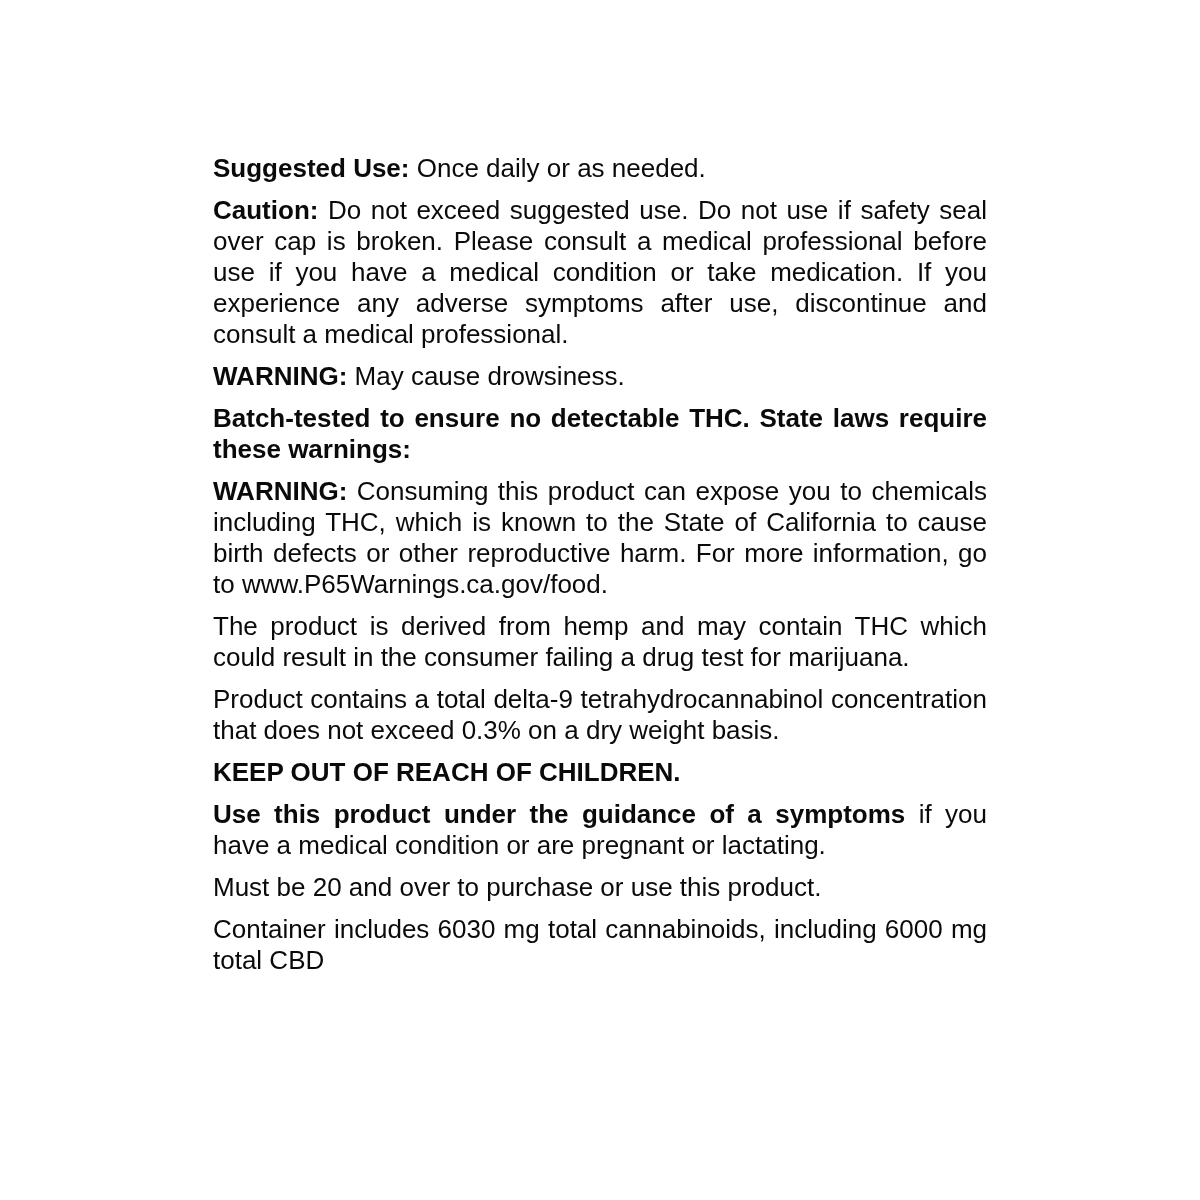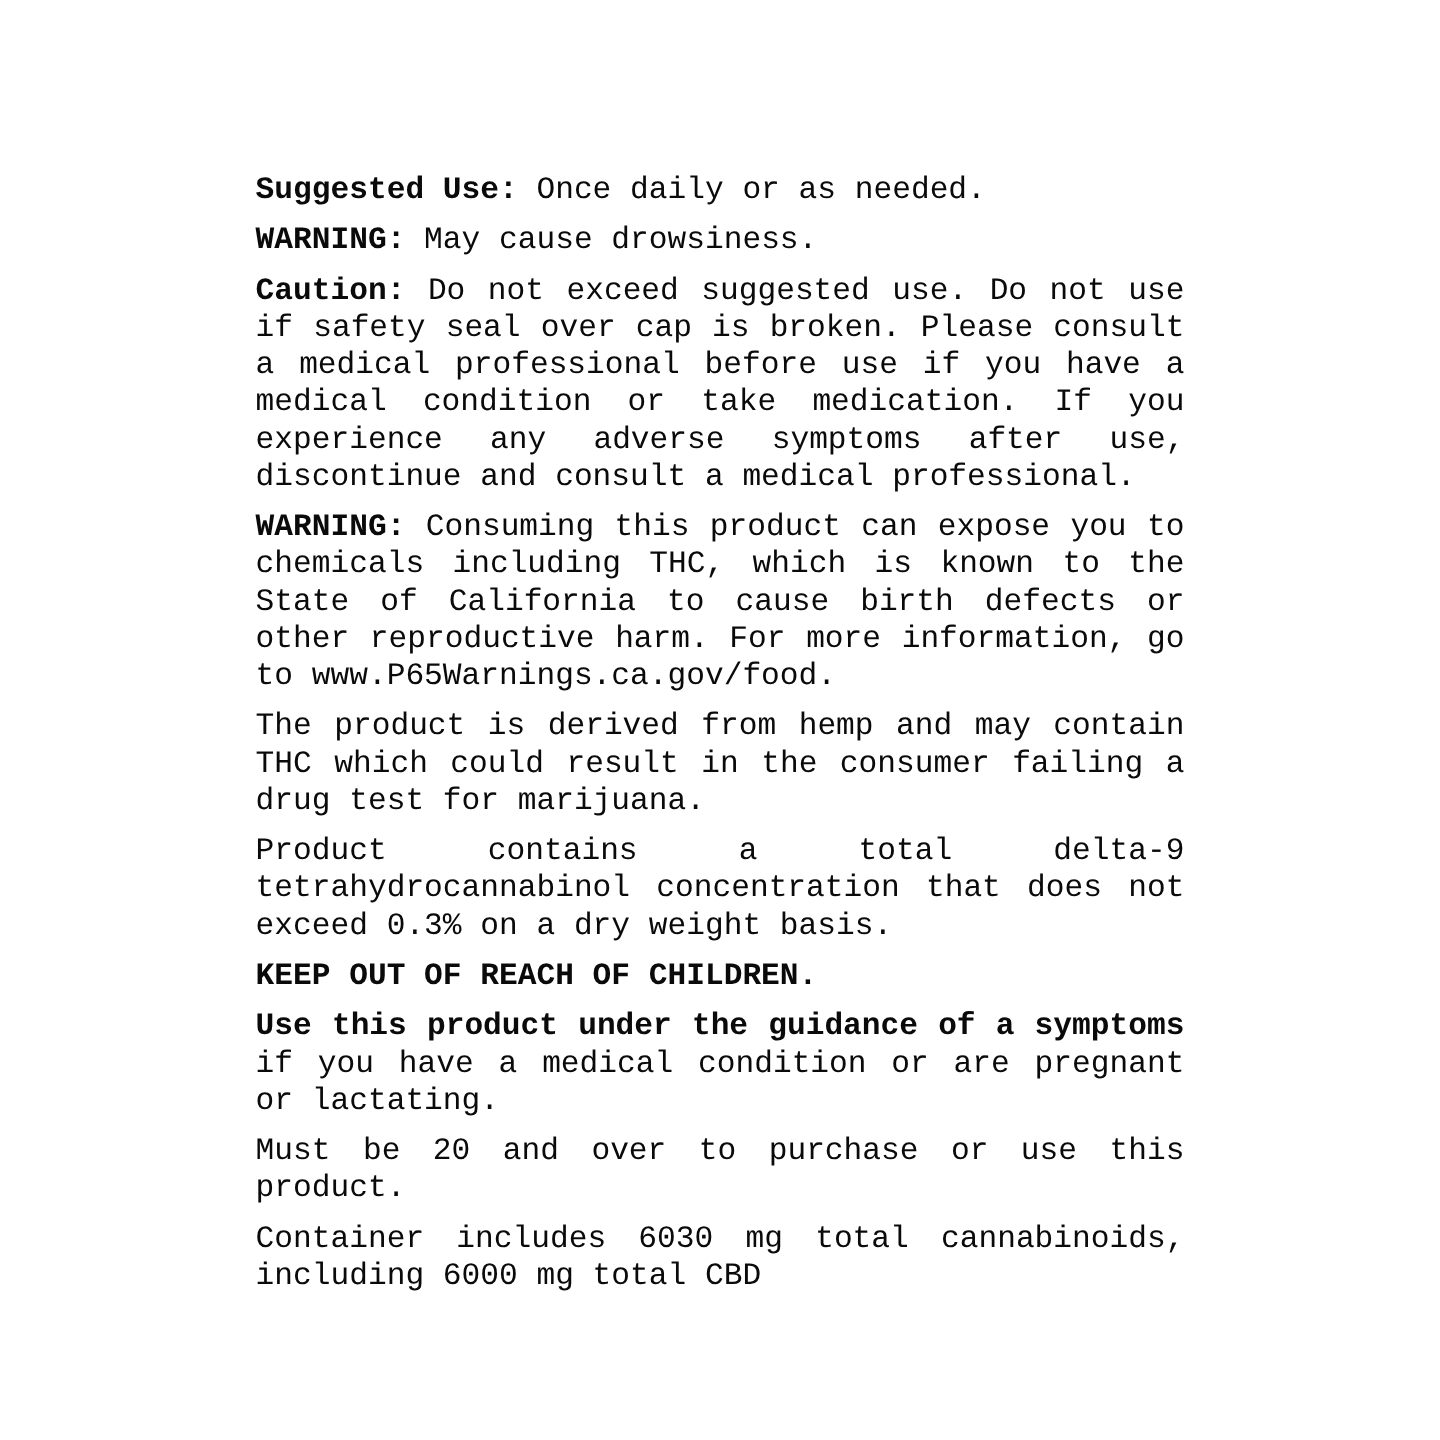--- a/index.html
+++ b/index.html
@@ -18,42 +18,42 @@
     position: absolute;
     left: 213px;
     top: 143px;
     width: 774px;
     color: #0a0a0a;
     font-size: 26px;
     line-height: 31px;
     text-align: justify;
   }
   p.para {
-    margin: 0 0 11px 0;
+    margin: 10px 0 11px 0;
     padding: 0;
-    font-family: Liberation Mono, monospace;
   }
   p.para:last-child {
     margin-bottom: 0;
   }
   .b {
     font-weight: bold;
   }
 </style>
 </head>
 <body>
 
 <div class="label-content">
   <p class="para"><span class="b">Suggested Use:</span><span> Once daily or as needed.</span></p>
 
 
+  <p class="para"><span class="b">Caution:</span><span> Do not exceed suggested use. Do not use if safety seal over cap is broken. Please consult a medical professional before use if you have a medical condition or take medication. If you experience any adverse symptoms after use, discontinue and consult a medical professional.</span></p>
+
   <p class="para"><span class="b">WARNING:</span><span> May cause drowsiness.</span></p>
 
-  <p class="para"><span class="b">Caution:</span><span> Do not exceed suggested use. Do not use if safety seal over cap is broken. Please consult a medical professional before use if you have a medical condition or take medication. If you experience any adverse symptoms after use, discontinue and consult a medical professional.</span></p>
-
+  <p class="para"><span class="b">Batch-tested to ensure no detectable THC. State laws require these warnings:</span><span></span></p>
 
   <p class="para"><span class="b">WARNING:</span><span> Consuming this product can expose you to chemicals including THC, which is known to the State of California to cause birth defects or other reproductive harm. For more information, go to www.P65Warnings.ca.gov/food.</span></p>
 
   <p class="para"><span class="b"></span><span>The product is derived from hemp and may contain THC which could result in the consumer failing a drug test for marijuana.</span></p>
 
   <p class="para"><span class="b"></span><span>Product contains a total delta-9 tetrahydrocannabinol concentration that does not exceed 0.3% on a dry weight basis.</span></p>
 
   <p class="para"><span class="b">KEEP OUT OF REACH OF CHILDREN.</span><span></span></p>
 
   <p class="para"><span class="b">Use this product under the guidance of a symptoms</span><span> if you have a medical condition or are pregnant or lactating.</span></p>

